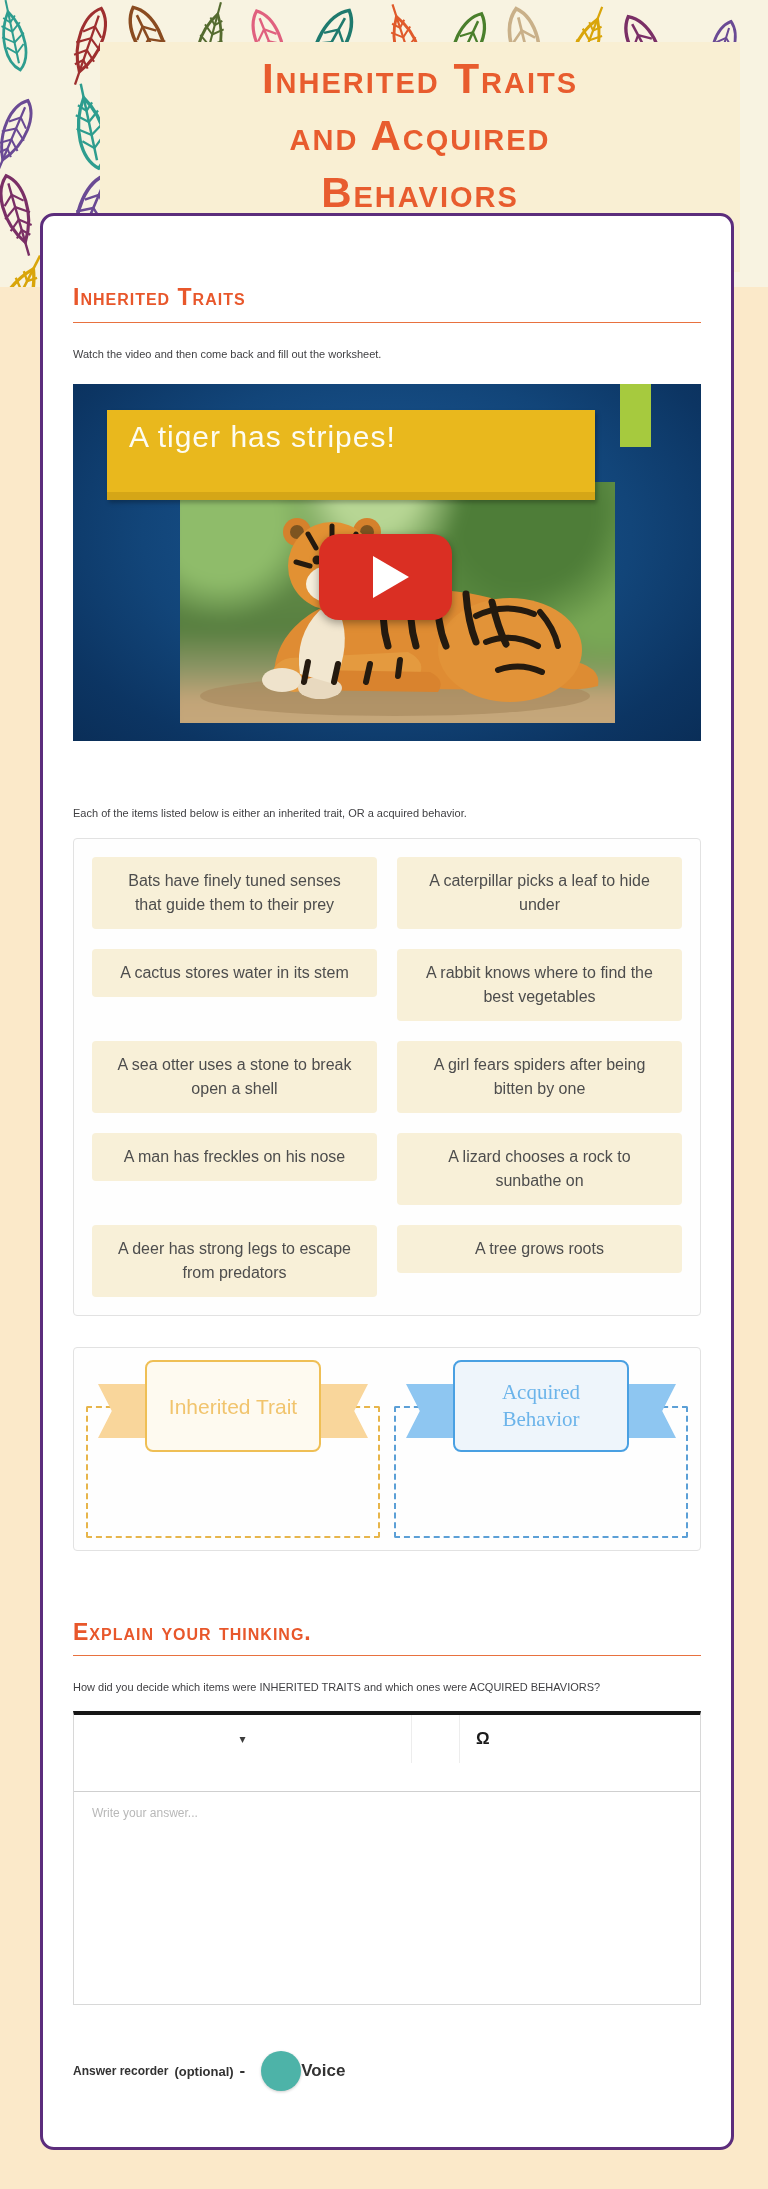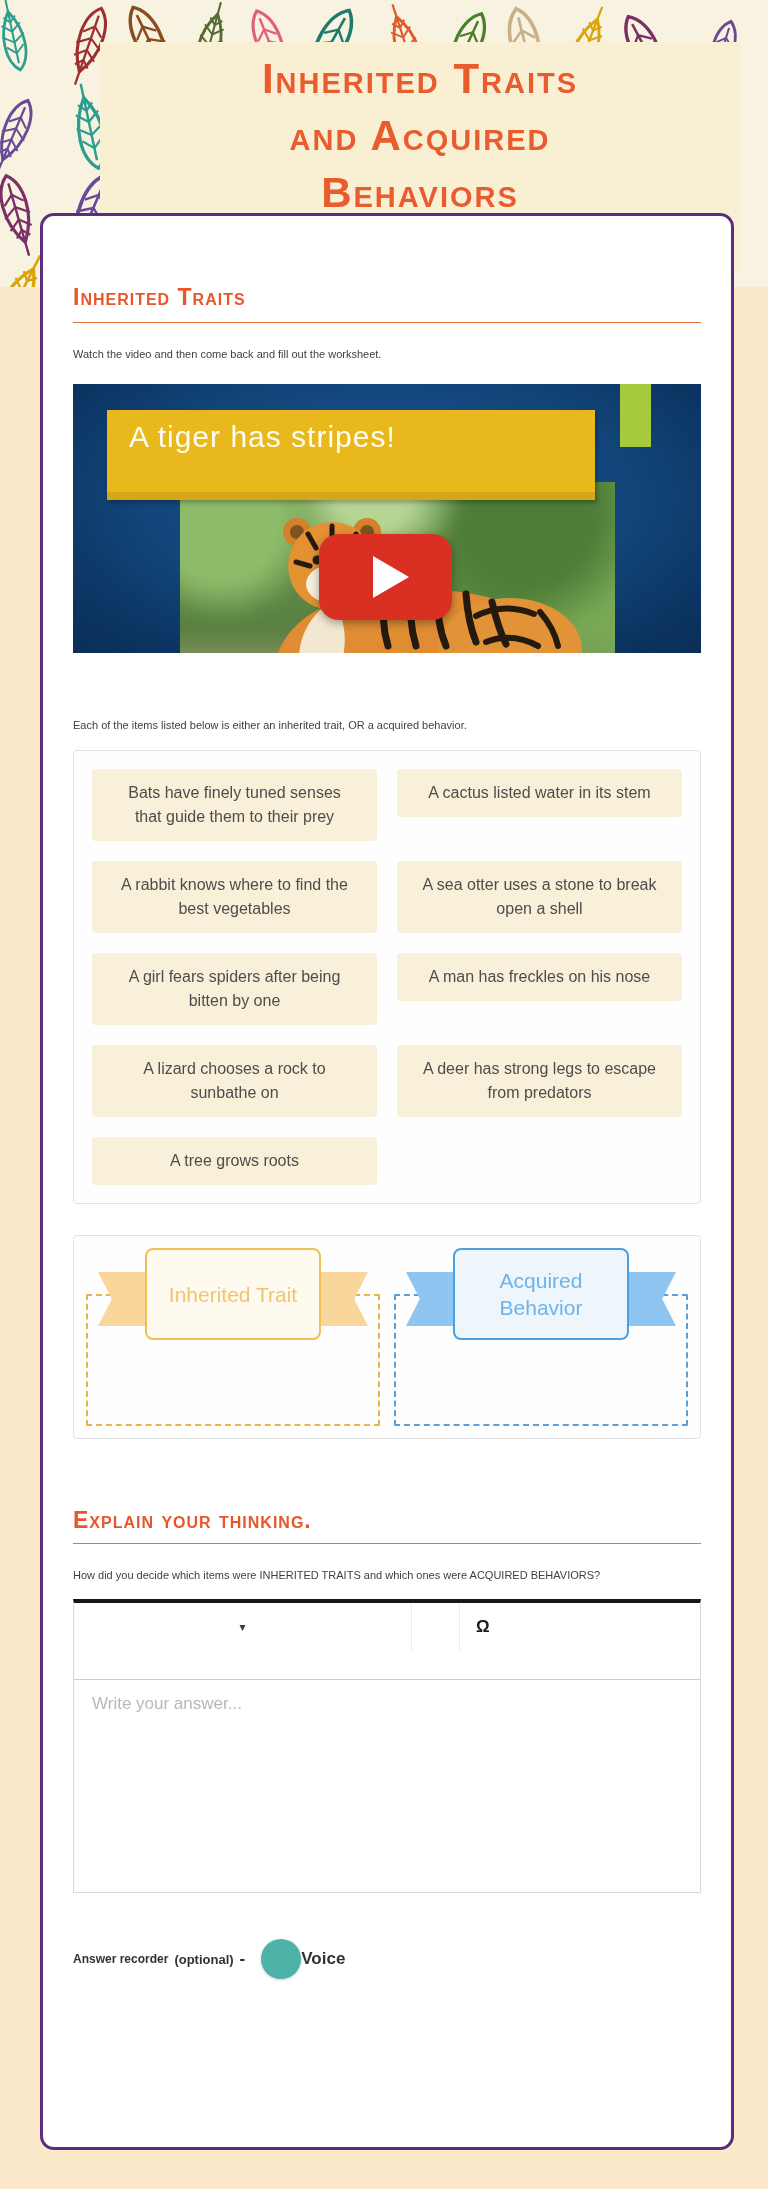--- a/index.html
+++ b/index.html
@@ -27,21 +27,21 @@
   }
   .section-heading{
     margin-top:66px;font-size:23px;line-height:30px;font-weight:800;
     font-variant:small-caps;letter-spacing:1px;color:#e8572b;
     border-bottom:1px solid #e8713f;padding-bottom:10px;
   }
   .body-text{font-size:11px;line-height:25px;color:#3f3f42;}
   .instruction{margin-top:13px;}
   
   .video{
-    position:relative;margin-top:17px;width:628px;height:269px;overflow:hidden;cursor:pointer;
+    position:relative;margin-top:17px;width:628px;height:357px;overflow:hidden;cursor:pointer;
     background:radial-gradient(ellipse at 50% 42%, #1d5c9a 0%, #124579 55%, #0c3563 82%, #0a2e58 100%);
   }
   .vid-photo{position:absolute;left:107px;top:98px;width:435px;height:241px;overflow:hidden;}
   .foliage{position:absolute;inset:-14px;filter:blur(7px);
     background:
       radial-gradient(circle at 12% 20%, #8fbc6a 0 60px, transparent 100px),
       radial-gradient(circle at 45% 8%, #b7d694 0 40px, transparent 90px),
       radial-gradient(circle at 78% 18%, #4e7d38 0 70px, transparent 120px),
       radial-gradient(circle at 95% 45%, #79a855 0 50px, transparent 100px),
       radial-gradient(circle at 60% 35%, #5c8c42 0 60px, transparent 110px),
@@ -84,41 +84,41 @@
   .wing.l{left:0;right:calc(50% + 66px);clip-path:polygon(0 0,100% 0,100% 100%,0 100%,20% 50%);}
   .wing.r{right:0;left:calc(50% + 66px);clip-path:polygon(0 0,100% 0,80% 50%,100% 100%,0 100%);}
   .wing.orange{background:#f9d69b;}
   .wing.blue{background:#8ec6f1;}
   .ribbon-label{
     position:absolute;left:calc(50% - 88px);width:176px;top:0;height:92px;box-sizing:border-box;
     border-radius:8px;display:flex;align-items:center;justify-content:center;text-align:center;
     font-size:21px;line-height:27px;padding:0 20px;
   }
   .ribbon-label.orange{background:#fefaf0;border:2px solid #efbf55;color:#f1c46d;}
-  .ribbon-label.blue{background:#eef5fb;border:2px solid #49a0e2;color:#6cb4ea;}
+  .ribbon-label.blue{background:#eef5fb;border:2px solid #49a0e2;color:#6cb4ea;font-family:Liberation Serif, serif;}
   
   .section-heading.second{padding-bottom:8px;}
   .question{margin-top:12px;}
   .editor{
     margin-top:11px;width:628px;box-sizing:border-box;
     border:1px solid #d8d8d8;border-top:4px solid #161616;background:#fff;
   }
   .toolbar{position:relative;height:76px;border-bottom:1px solid #cfcfcf;}
   .tb-dd{
     position:absolute;left:0;top:0;width:338px;height:48px;background:transparent;border:none;
     border-right:1px solid #ededed;cursor:pointer;color:#3c3c3c;font-size:12px;
   }
   .tb-gap{position:absolute;left:338px;top:0;width:47px;height:48px;border-right:1px solid #ededed;}
   .tb-omega{
     position:absolute;left:386px;top:0;height:48px;padding:0 0 0 16px;background:transparent;border:none;
     cursor:pointer;font-size:17px;font-weight:700;color:#1a1a1a;
   }
   .answer-area{
     display:block;width:100%;height:212px;box-sizing:border-box;border:none;outline:none;resize:none;
-    padding:14px 18px;font-family:"Liberation Sans",sans-serif;font-size:17px;color:#333;
+    padding:14px 18px;font-family:"Liberation Sans",sans-serif;font-size:12px;color:#333;
   }
   .answer-area::placeholder{color:#b8b8b8;}
   
   .recorder{margin-top:46px;display:flex;align-items:center;}
   .rec-label{font-size:12px;font-weight:700;color:#323232;}
   .rec-opt{font-size:13px;font-weight:700;color:#323232;margin-left:6px;}
   .rec-dash{font-size:17px;font-weight:700;color:#323232;margin-left:6px;}
   .rec-circle{
     width:40px;height:40px;border-radius:50%;background:#4db3a8;border:none;cursor:pointer;
     margin-left:16px;box-shadow:0 1px 3px rgba(0,0,0,.2);
@@ -248,21 +248,22 @@
     <div class="vid-greenrect"></div>
     <button class="play-btn">
       <span class="play-tri"></span>
     </button>
   </div>
 
   <p class="body-text prompt">Each of the items listed below is either an inherited trait, OR a acquired behavior.</p>
 
   <div class="items-box">
     <div class="chip">Bats have finely tuned senses that guide them to their prey</div>
-    <div class="chip">A cactus listed water in its stem</div>
+    <div class="chip">A caterpillar picks a leaf to hide under</div>
+    <div class="chip">A cactus stores water in its stem</div>
     <div class="chip">A rabbit knows where to find the best vegetables</div>
     <div class="chip">A sea otter uses a stone to break open a shell</div>
     <div class="chip">A girl fears spiders after being bitten by one</div>
     <div class="chip">A man has freckles on his nose</div>
     <div class="chip">A lizard chooses a rock to sunbathe on</div>
     <div class="chip">A deer has strong legs to escape from predators</div>
     <div class="chip">A tree grows roots</div>
   </div>
 
   <div class="zones-box">

